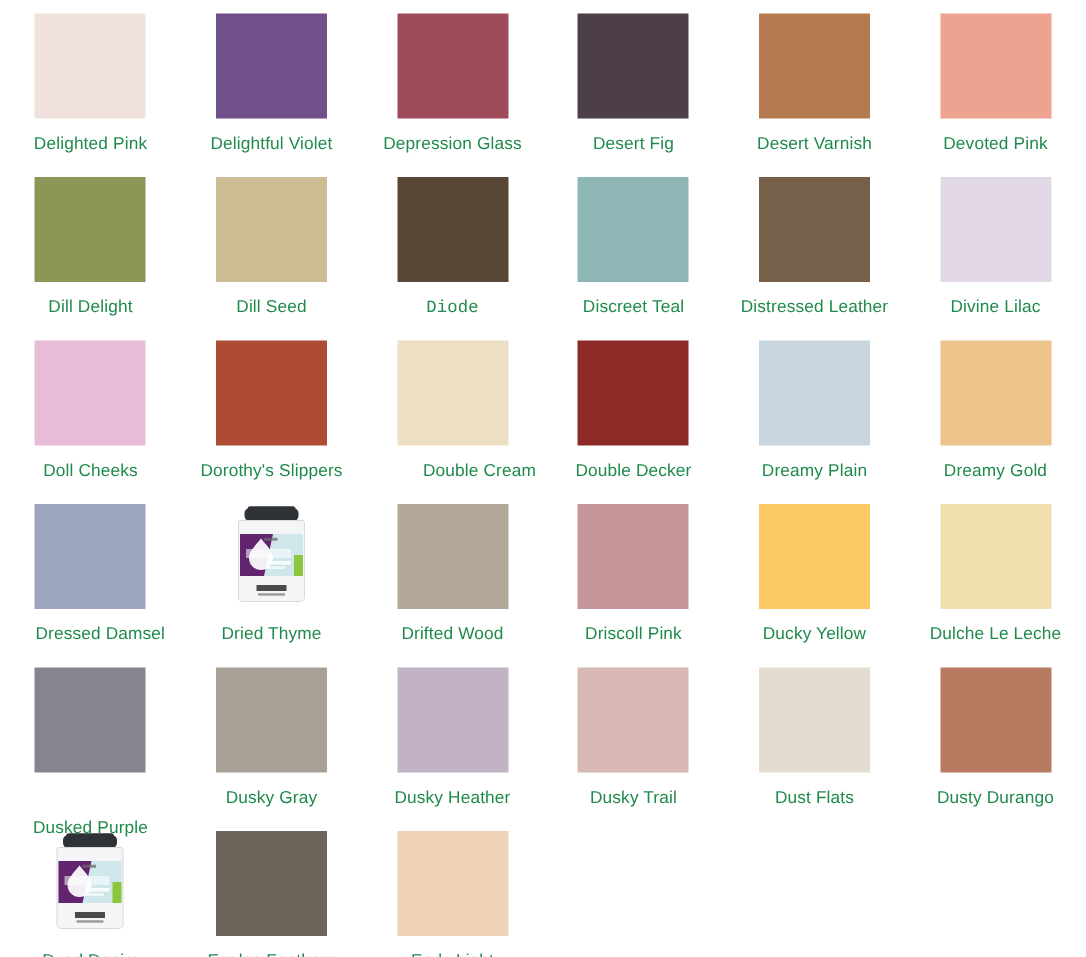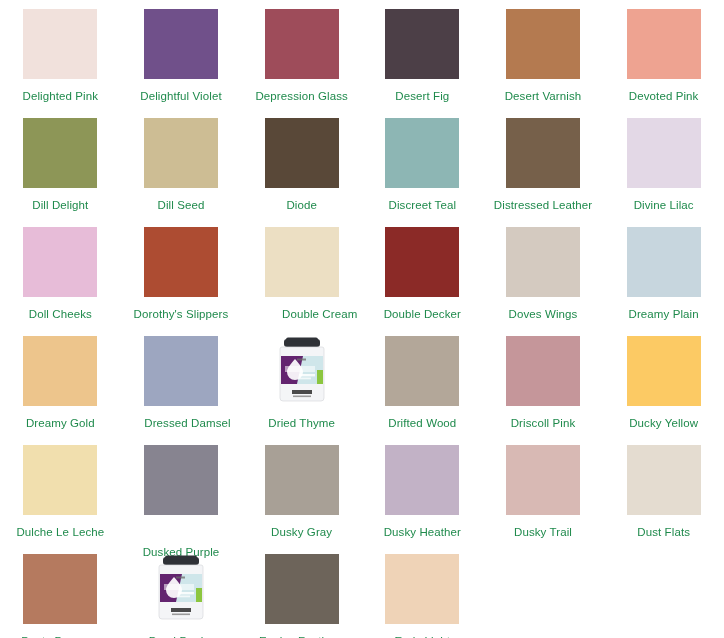--- a/index.html
+++ b/index.html
@@ -108,21 +108,21 @@
     <div class="swatch-cell">
       <div class="chip-wrap">
         <div class="chip" style="background: rgb(205, 189, 148);"></div>
       </div>
       <div class="swatch-label" style="color: rgb(31, 138, 76);">Dill Seed</div>
     </div>
     <div class="swatch-cell">
       <div class="chip-wrap">
         <div class="chip" style="background: rgb(89, 72, 56);"></div>
       </div>
-      <div class="swatch-label" style="color: rgb(31, 138, 76);">Diode</div>
+      <div class="swatch-label" style="color: rgb(31, 138, 76); font-family: Liberation Mono, monospace;">Diode</div>
     </div>
     <div class="swatch-cell">
       <div class="chip-wrap">
         <div class="chip" style="background: rgb(141, 182, 180);"></div>
       </div>
       <div class="swatch-label" style="color: rgb(31, 138, 76);">Discreet Teal</div>
     </div>
     <div class="swatch-cell">
       <div class="chip-wrap">
         <div class="chip" style="background: rgb(118, 96, 74);"></div>
@@ -151,26 +151,20 @@
       <div class="chip-wrap">
         <div class="chip" style="background: rgb(236, 223, 195);"></div>
       </div>
       <div class="swatch-label" style="color: rgb(31, 138, 76); margin-left: 36px;">Double Cream</div>
     </div>
     <div class="swatch-cell">
       <div class="chip-wrap">
         <div class="chip" style="background: rgb(139, 42, 39);"></div>
       </div>
       <div class="swatch-label" style="color: rgb(31, 138, 76);">Double Decker</div>
-    </div>
-    <div class="swatch-cell">
-      <div class="chip-wrap">
-        <div class="chip" style="background: rgb(212, 202, 192);"></div>
-      </div>
-      <div class="swatch-label" style="color: rgb(31, 138, 76);">Doves Wings</div>
     </div>
     <div class="swatch-cell">
       <div class="chip-wrap">
         <div class="chip" style="background: rgb(199, 214, 222);"></div>
       </div>
       <div class="swatch-label" style="color: rgb(31, 138, 76);">Dreamy Plain</div>
     </div>
     <div class="swatch-cell">
       <div class="chip-wrap">
         <div class="chip" style="background: rgb(237, 197, 140);"></div>

